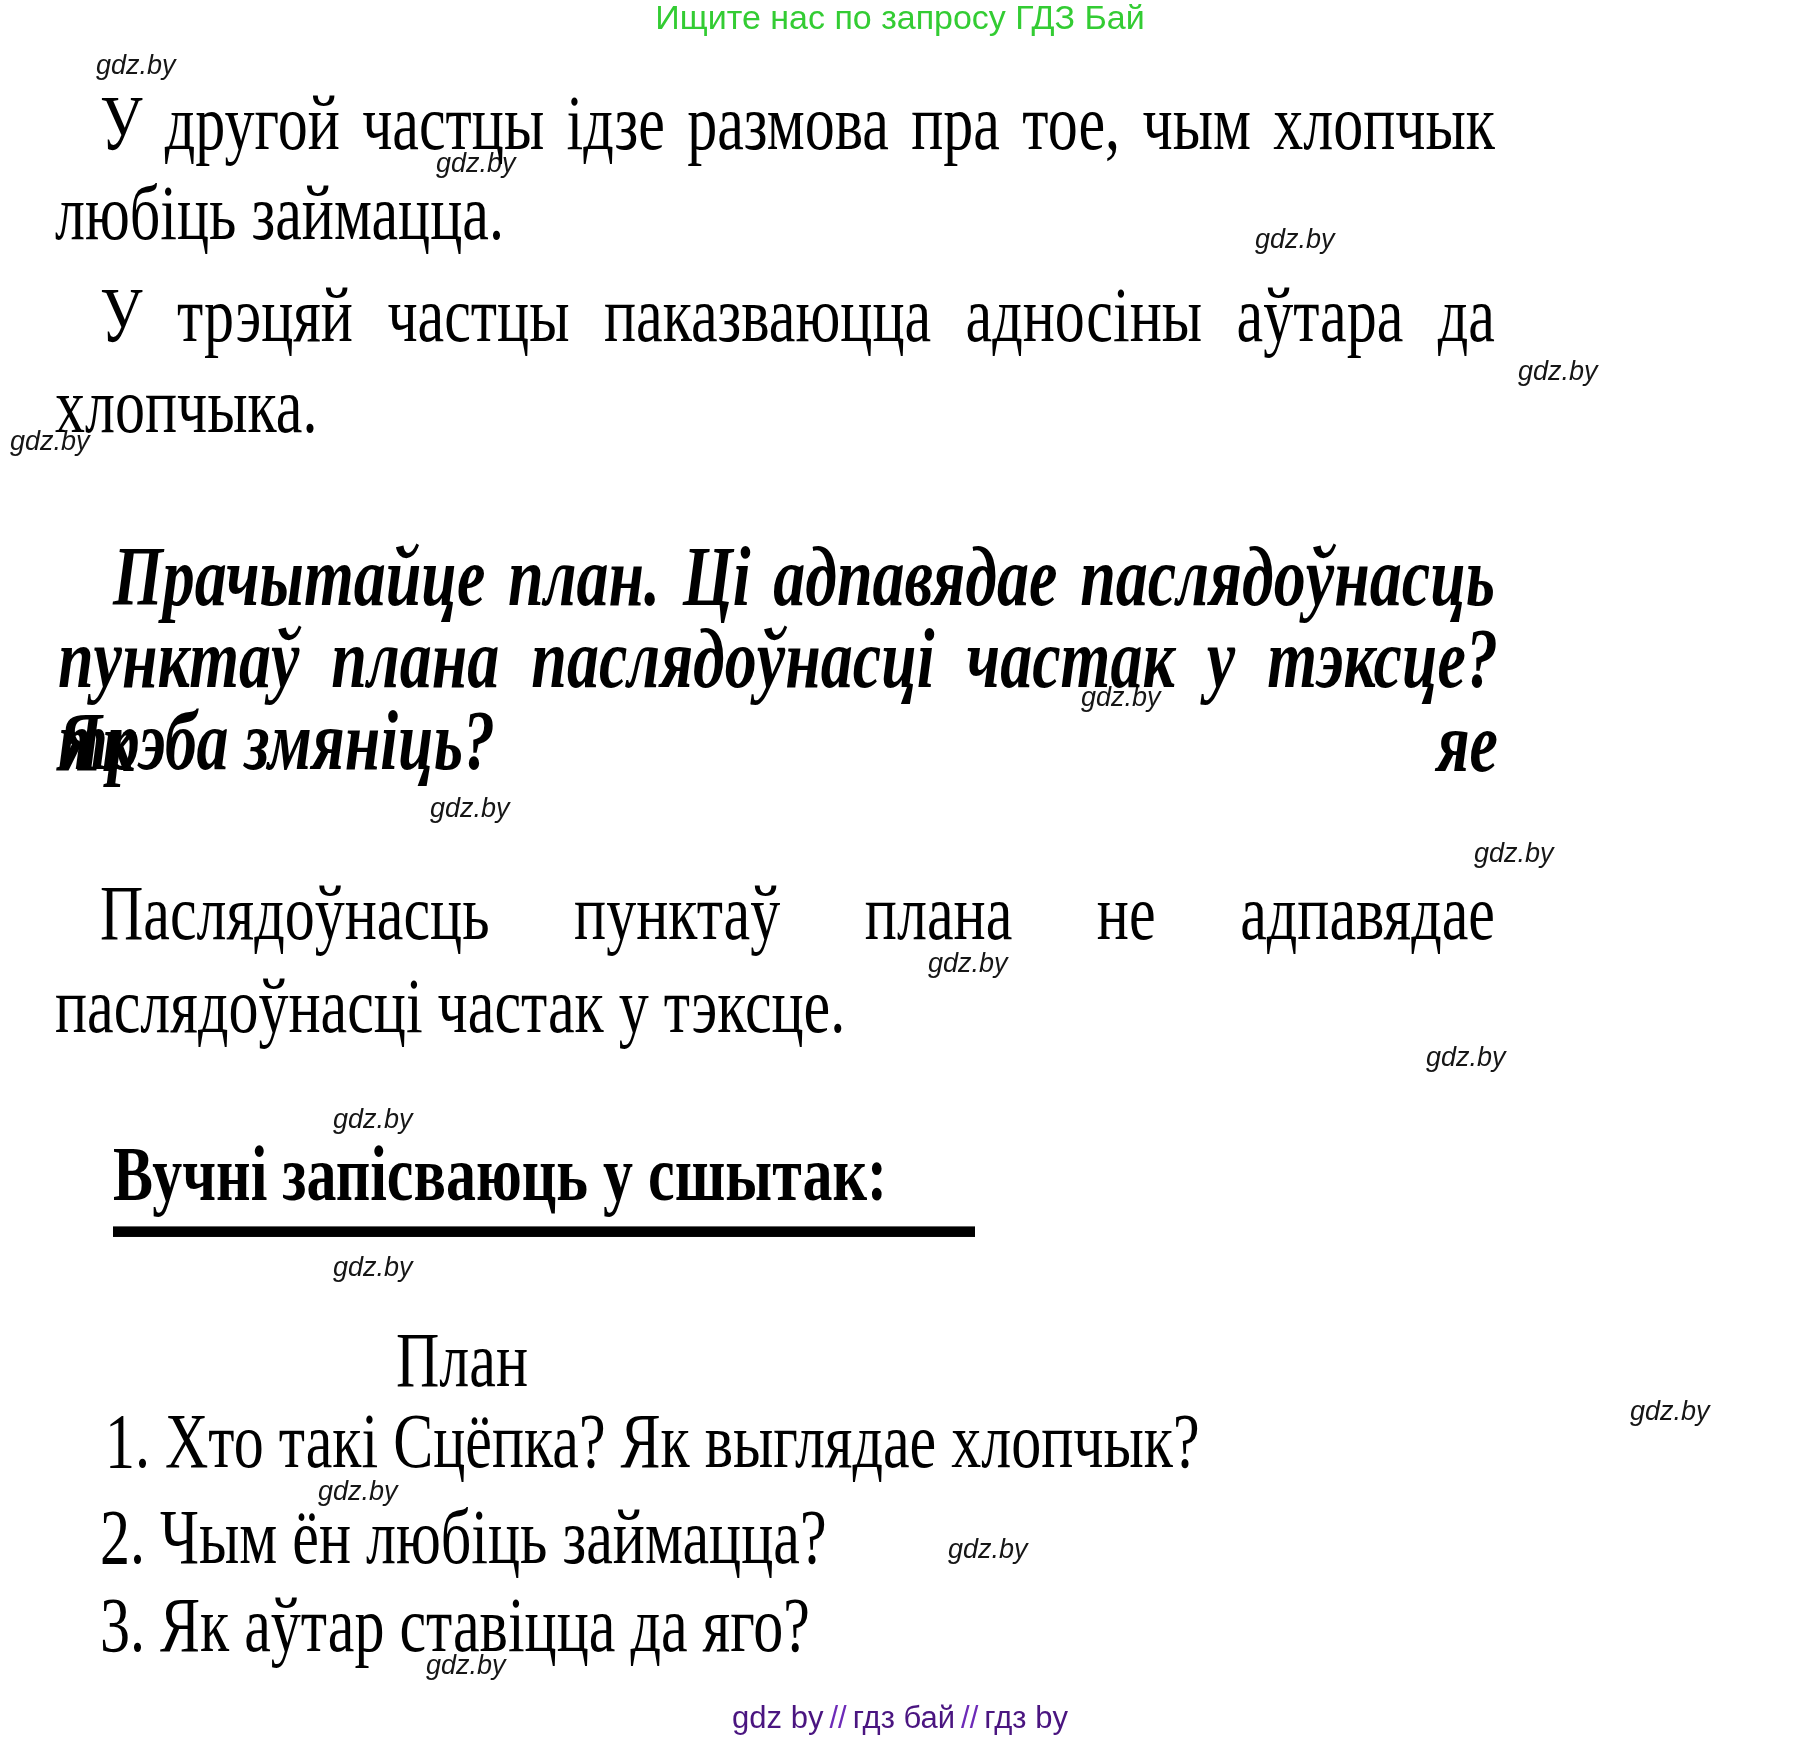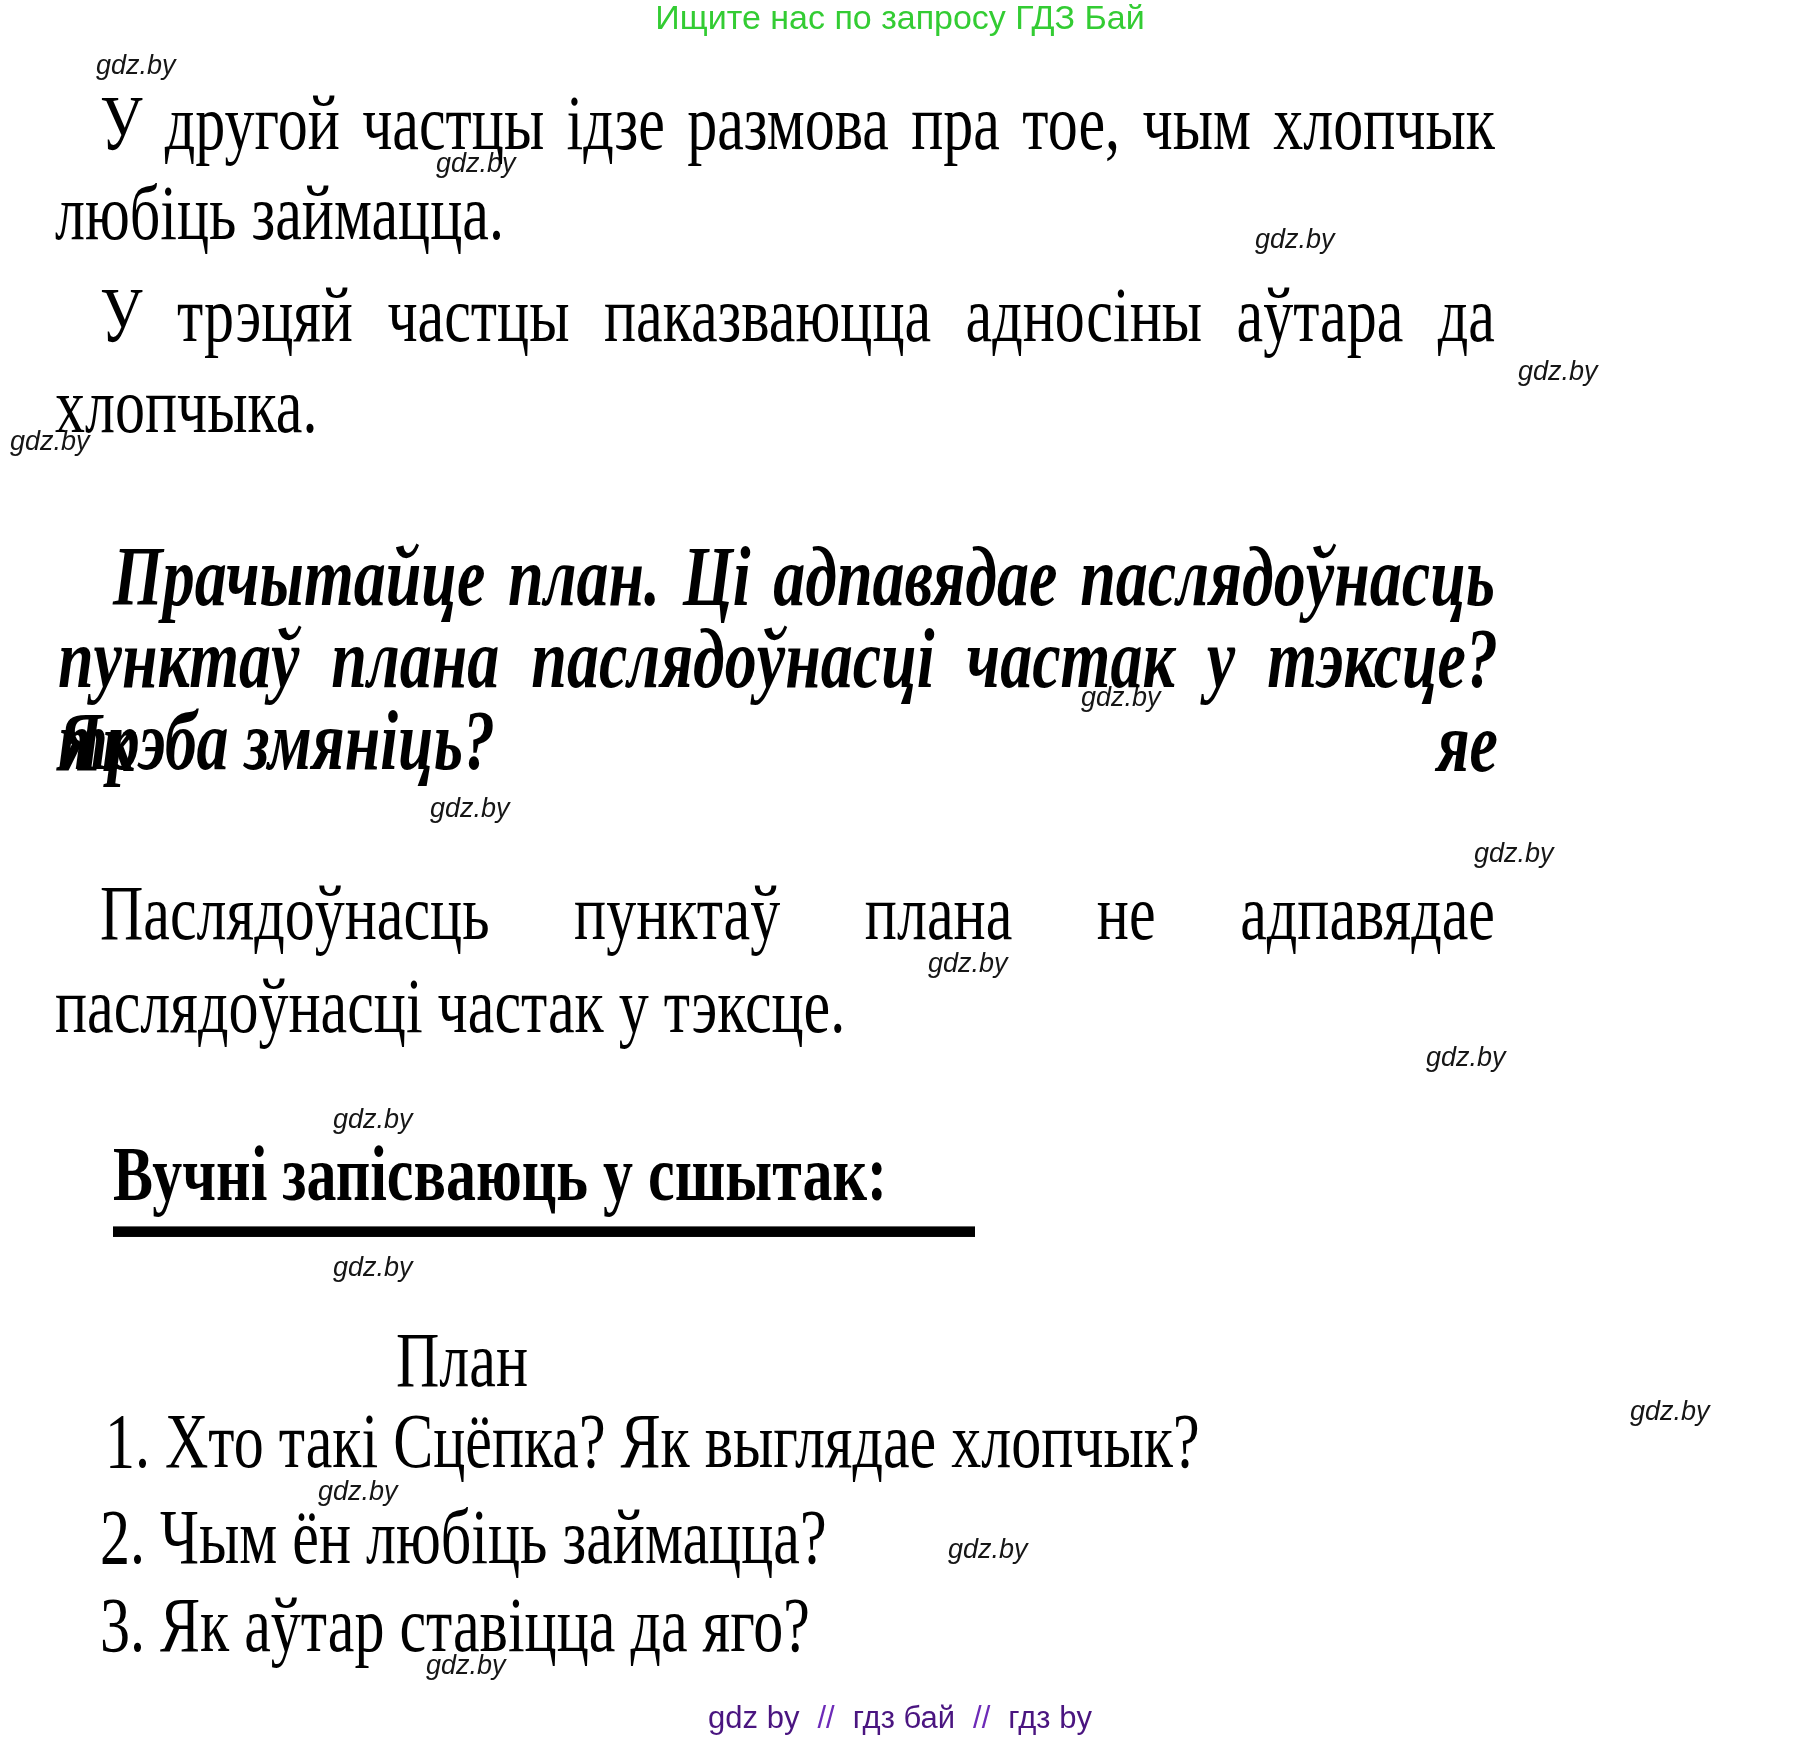--- a/index.html
+++ b/index.html
@@ -23,21 +23,21 @@
     position:absolute; font-family:"Liberation Sans", sans-serif;
     font-size:27px; color:#161616; line-height:1; white-space:nowrap;font-style:italic;
   }
   .promo {
     position:absolute; top:0; left:0; width:100%; text-align:center;
     font-family:"Liberation Sans", sans-serif; font-size:34px; color:#33cc33;
     line-height:1;
   }
   .footer {
     position:absolute; top:1702px; left:0; width:100%;
-    display:flex; justify-content:center; align-items:baseline; gap:18px;
+    display:flex; justify-content:center; align-items:baseline; gap:6px;
     font-family:"Liberation Sans", sans-serif; font-size:31px; color:#4a1580;
     line-height:1;
   }
   .footer .sep { color:#6d2bb8; }
   .footer span { cursor:pointer; }
 </style>
 </head>
 <body>
 
 <div class="page">

